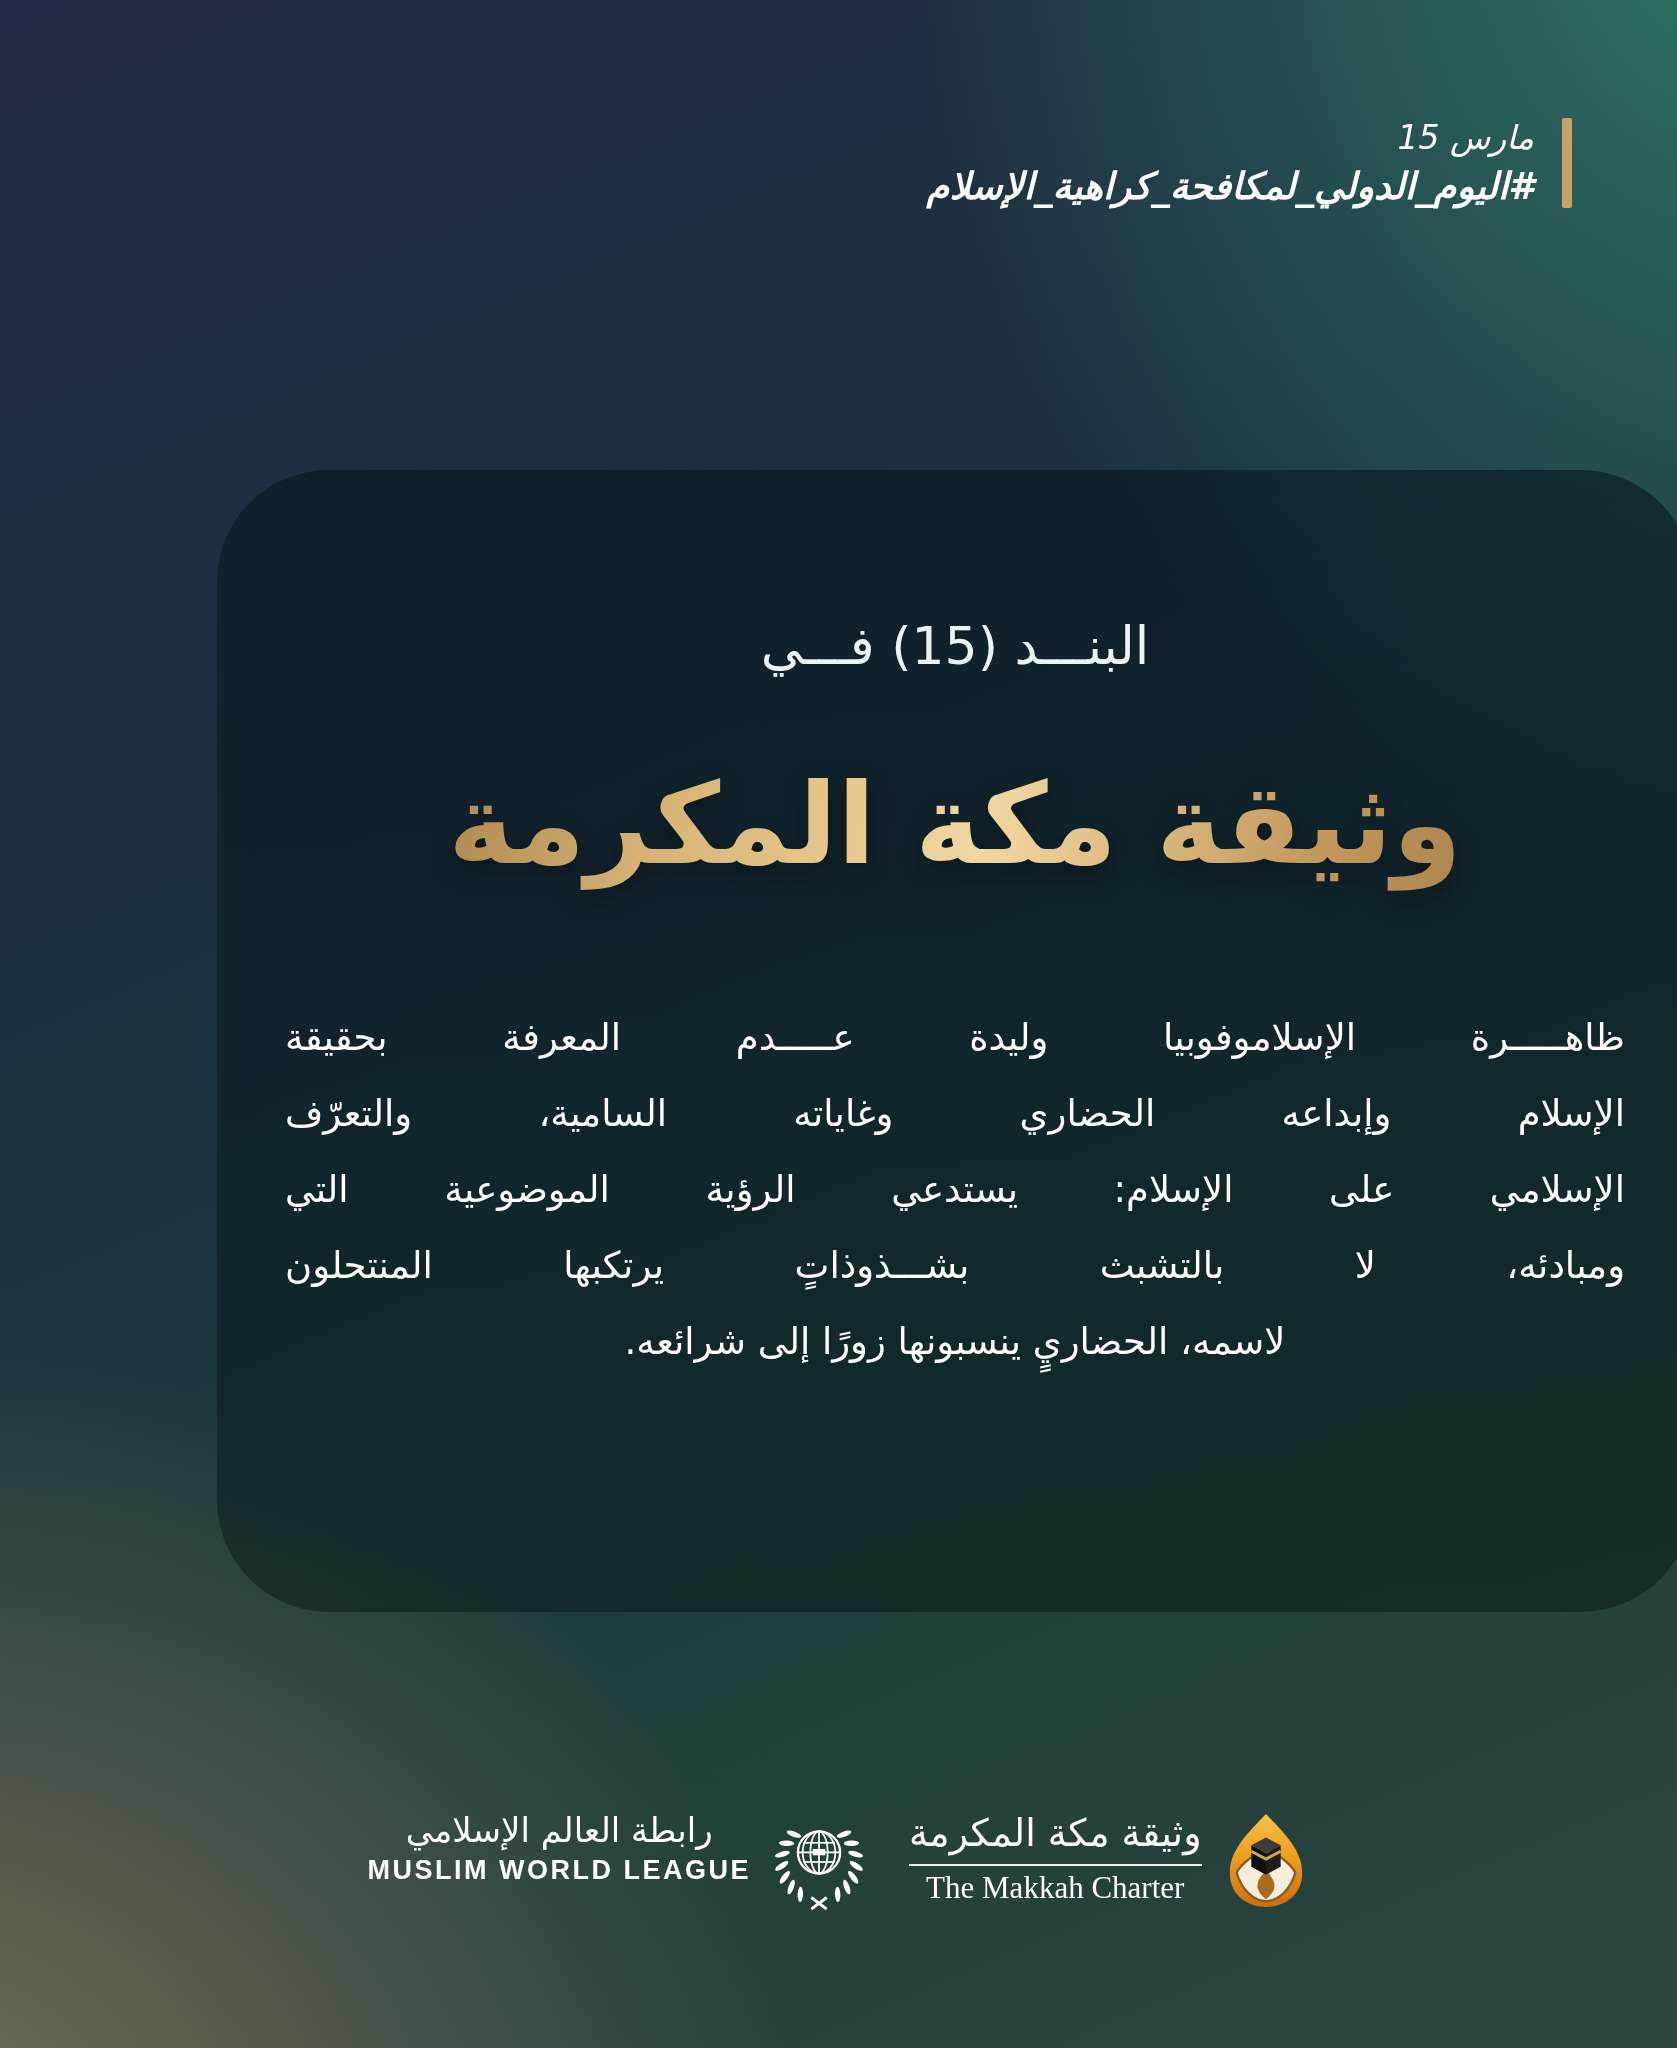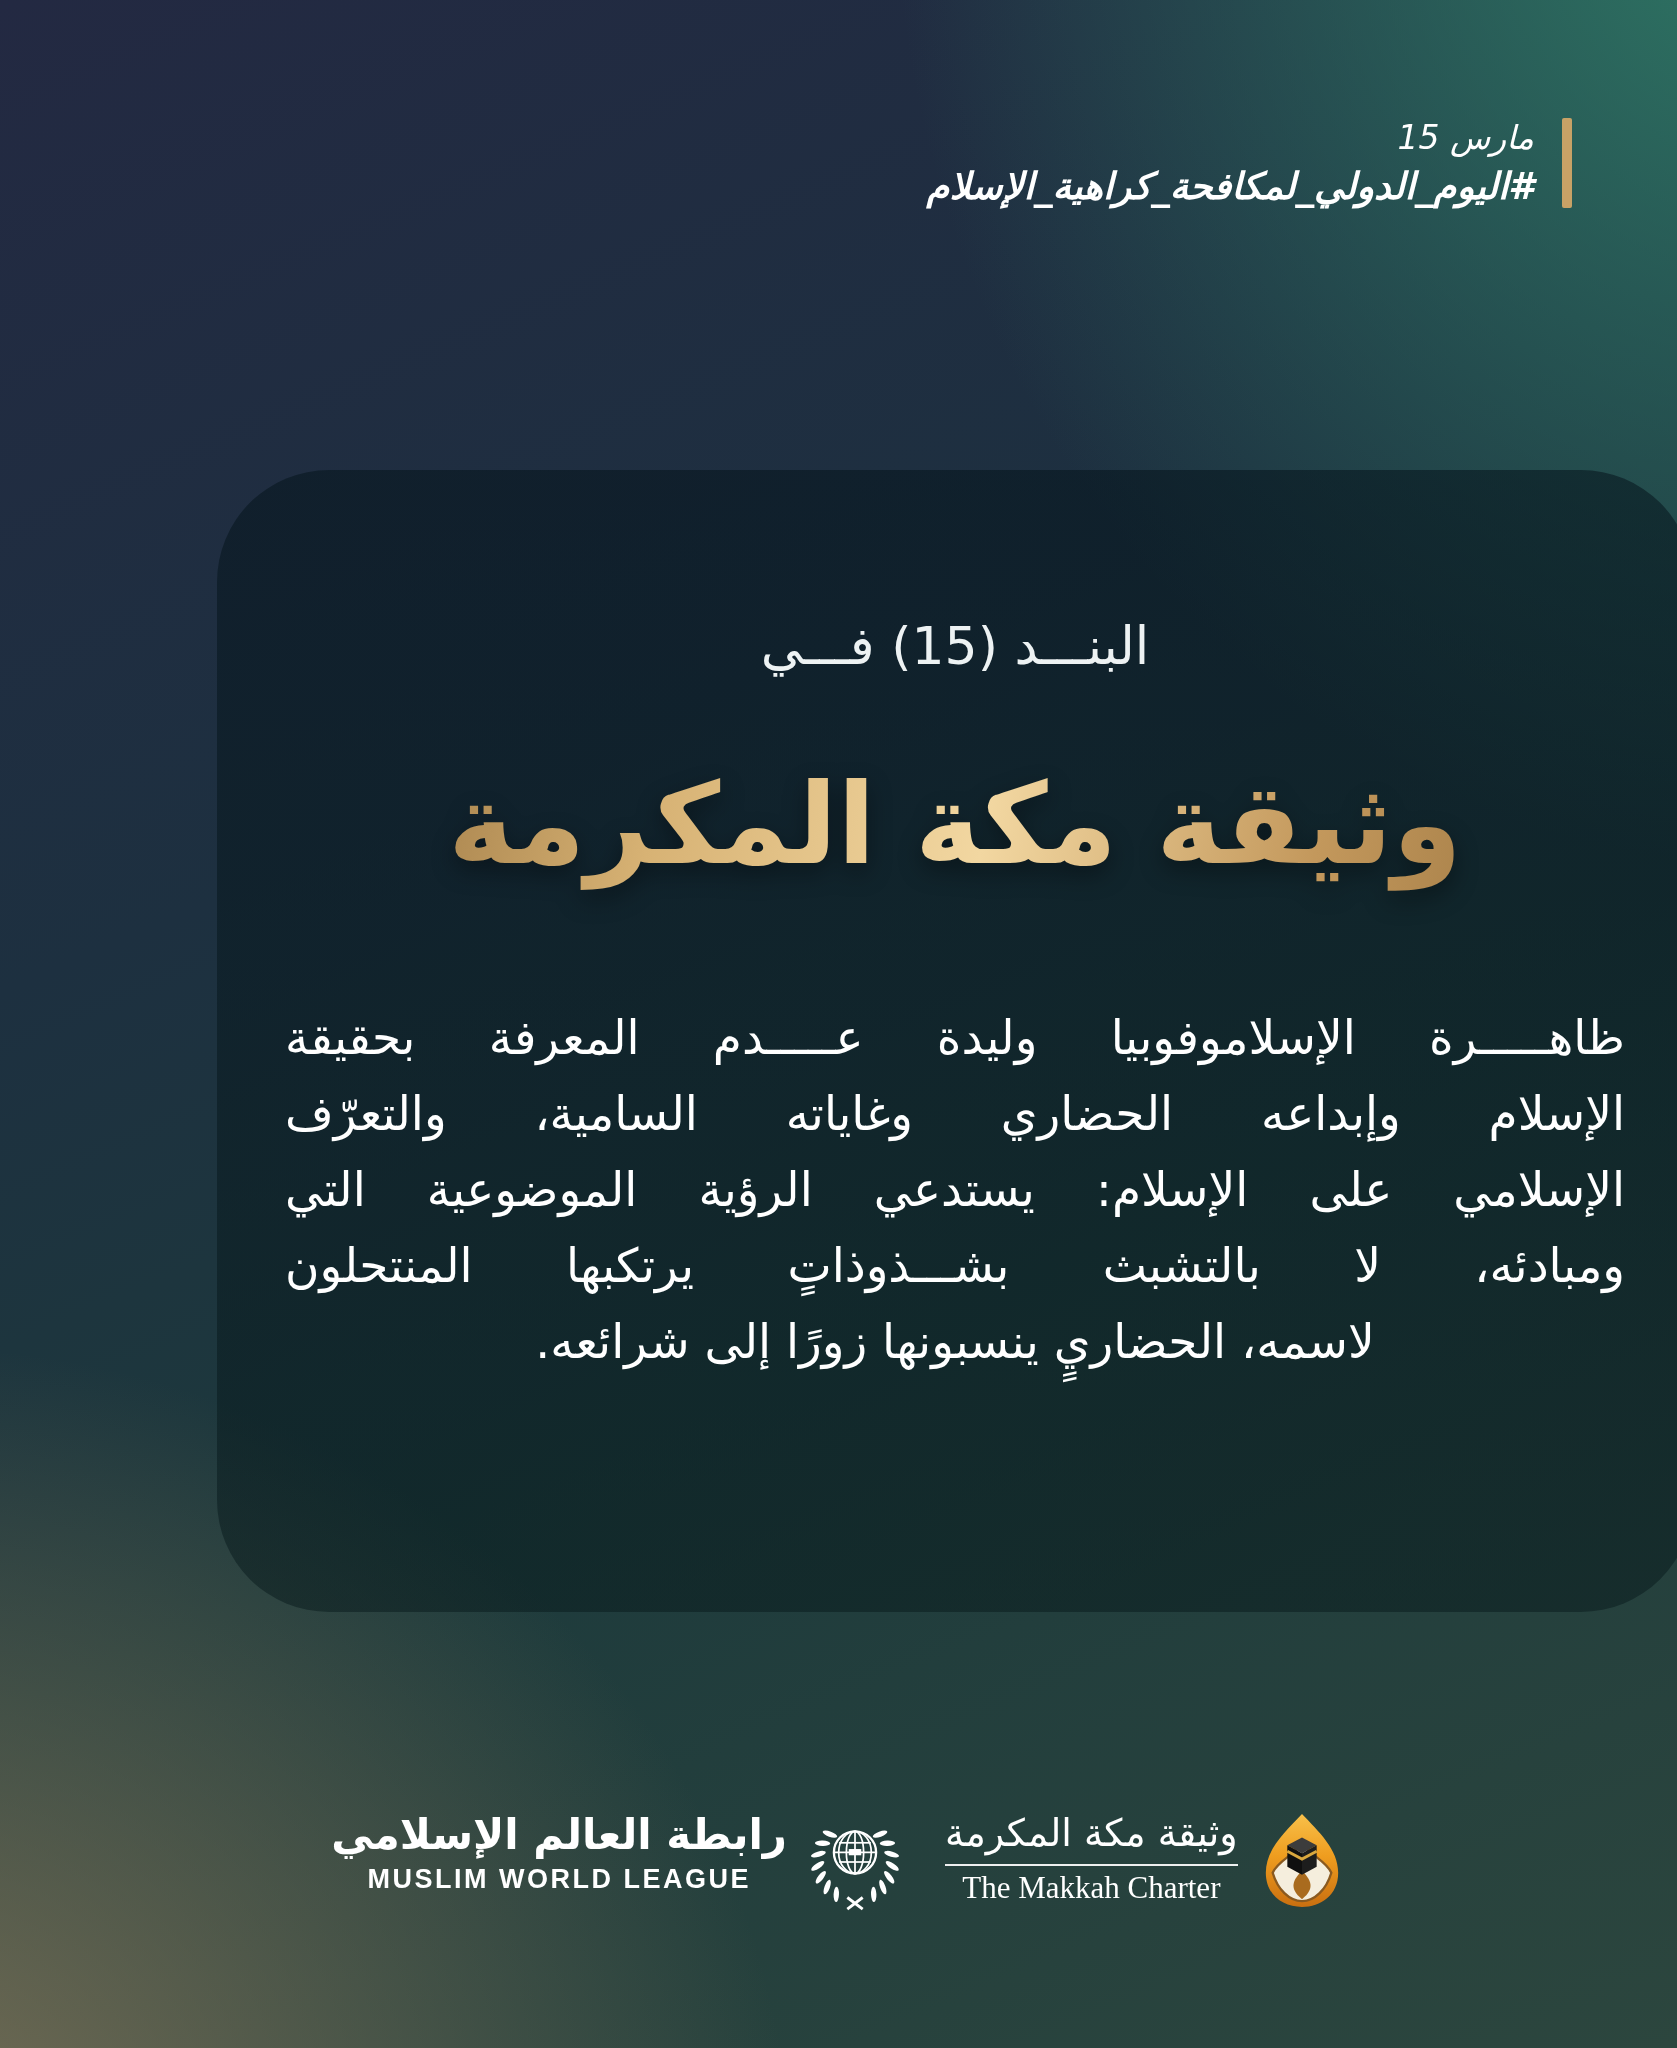--- a/index.html
+++ b/index.html
@@ -31,30 +31,30 @@
   }
   .calligraphy{
     margin-top:14px;height:268px;display:flex;align-items:center;justify-content:center;
     direction:rtl;font-size:112px;font-weight:bold;white-space:nowrap;
     background:linear-gradient(100deg,#8d6836 5%,#d7b274 30%,#f2d7a1 52%,#c3985c 74%,#96713d 95%);
     -webkit-background-clip:text;background-clip:text;color:transparent;
     filter:drop-shadow(0 9px 12px rgba(0,0,0,.38));
   }
   .card-body{margin:42px 68px 0;direction:rtl;color:#ffffff;}
   .body-line{
-    font-size:47px;line-height:76px;
+    font-size:37px;line-height:76px;
     text-align:justify;text-align-last:justify;
   }
   .body-line.last{text-align:center;text-align-last:center;}
 
   
   .logos{position:absolute;top:1812px;left:0;right:0;display:flex;justify-content:center;align-items:flex-start;gap:42px;color:#fff;}
   .logo{display:flex;align-items:flex-start;gap:20px;}
   .logo-stack{display:flex;flex-direction:column;align-items:center;}
-  .mwl-ar{font-size:42px;direction:rtl;white-space:nowrap;line-height:1.1;font-weight:bold;}
+  .mwl-ar{font-size:34px;direction:rtl;white-space:nowrap;line-height:1.1;}
   .mwl-en{font-family:Liberation Sans, sans-serif;font-weight:bold;font-size:27px;letter-spacing:2.5px;margin-top:6px;white-space:nowrap;}
   .charter-ar{font-size:38px;direction:rtl;white-space:nowrap;line-height:1.15;}
   .charter-divider{width:100%;border-top:2px solid rgba(255,255,255,.92);margin:8px 0 4px;}
   .charter-en{font-family:"Liberation Serif","DejaVu Serif",serif;font-weight:normal;font-size:31px;white-space:nowrap;}
   .emblem{flex:0 0 auto;}
 </style>
 </head>
 <body>
 
 <div class="poster">

